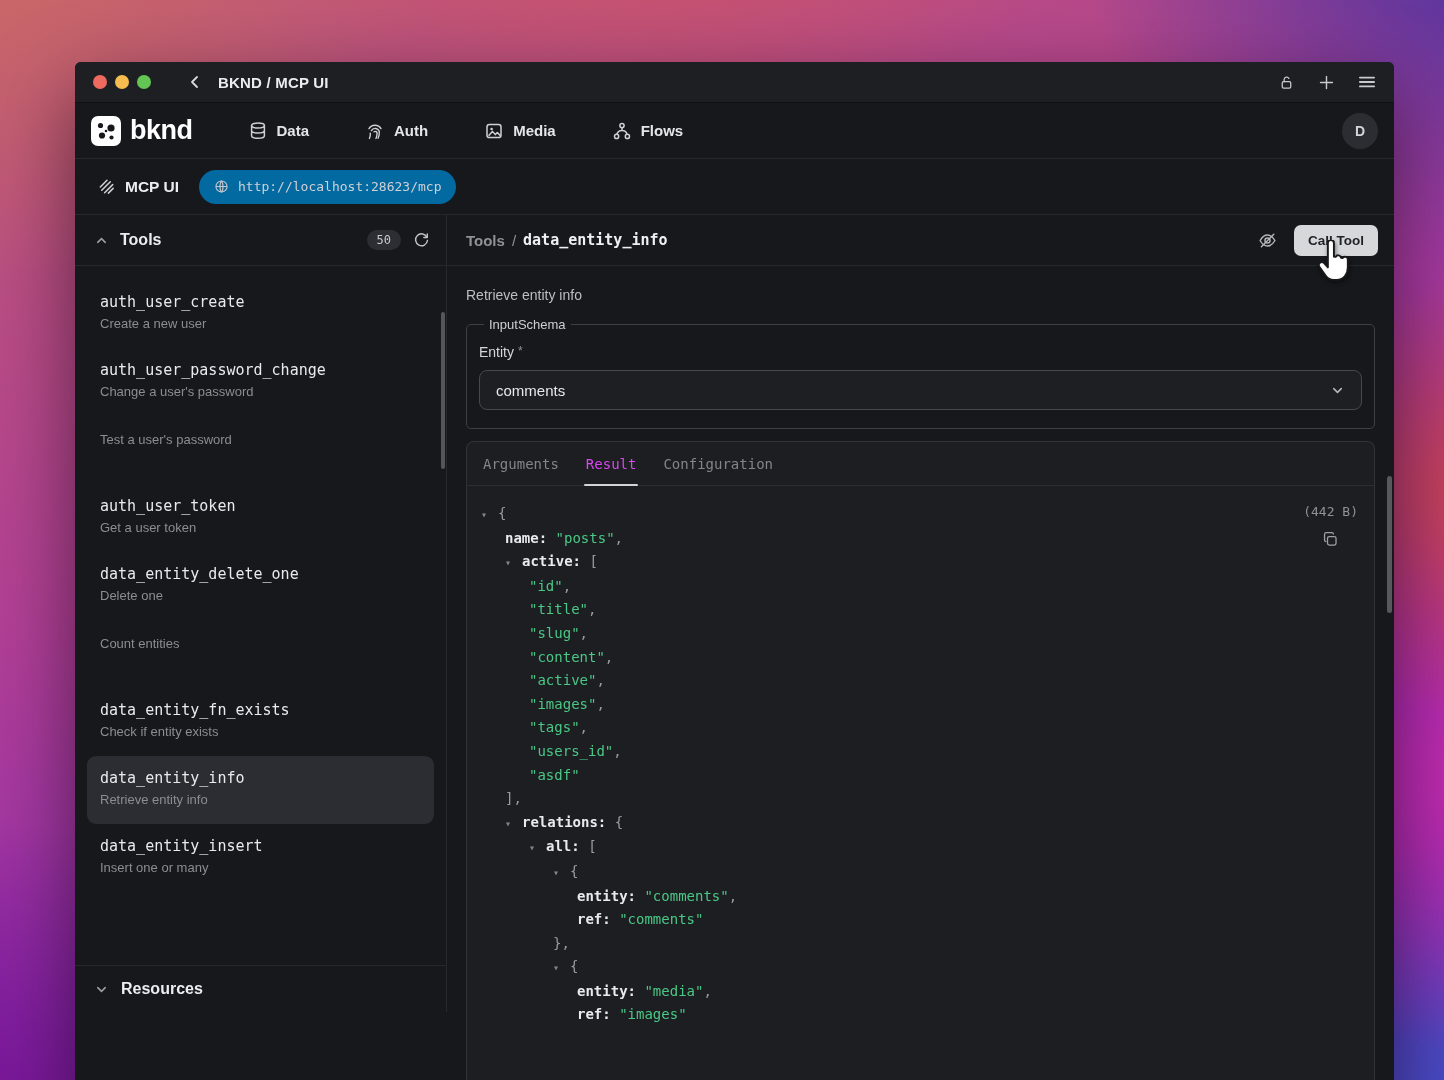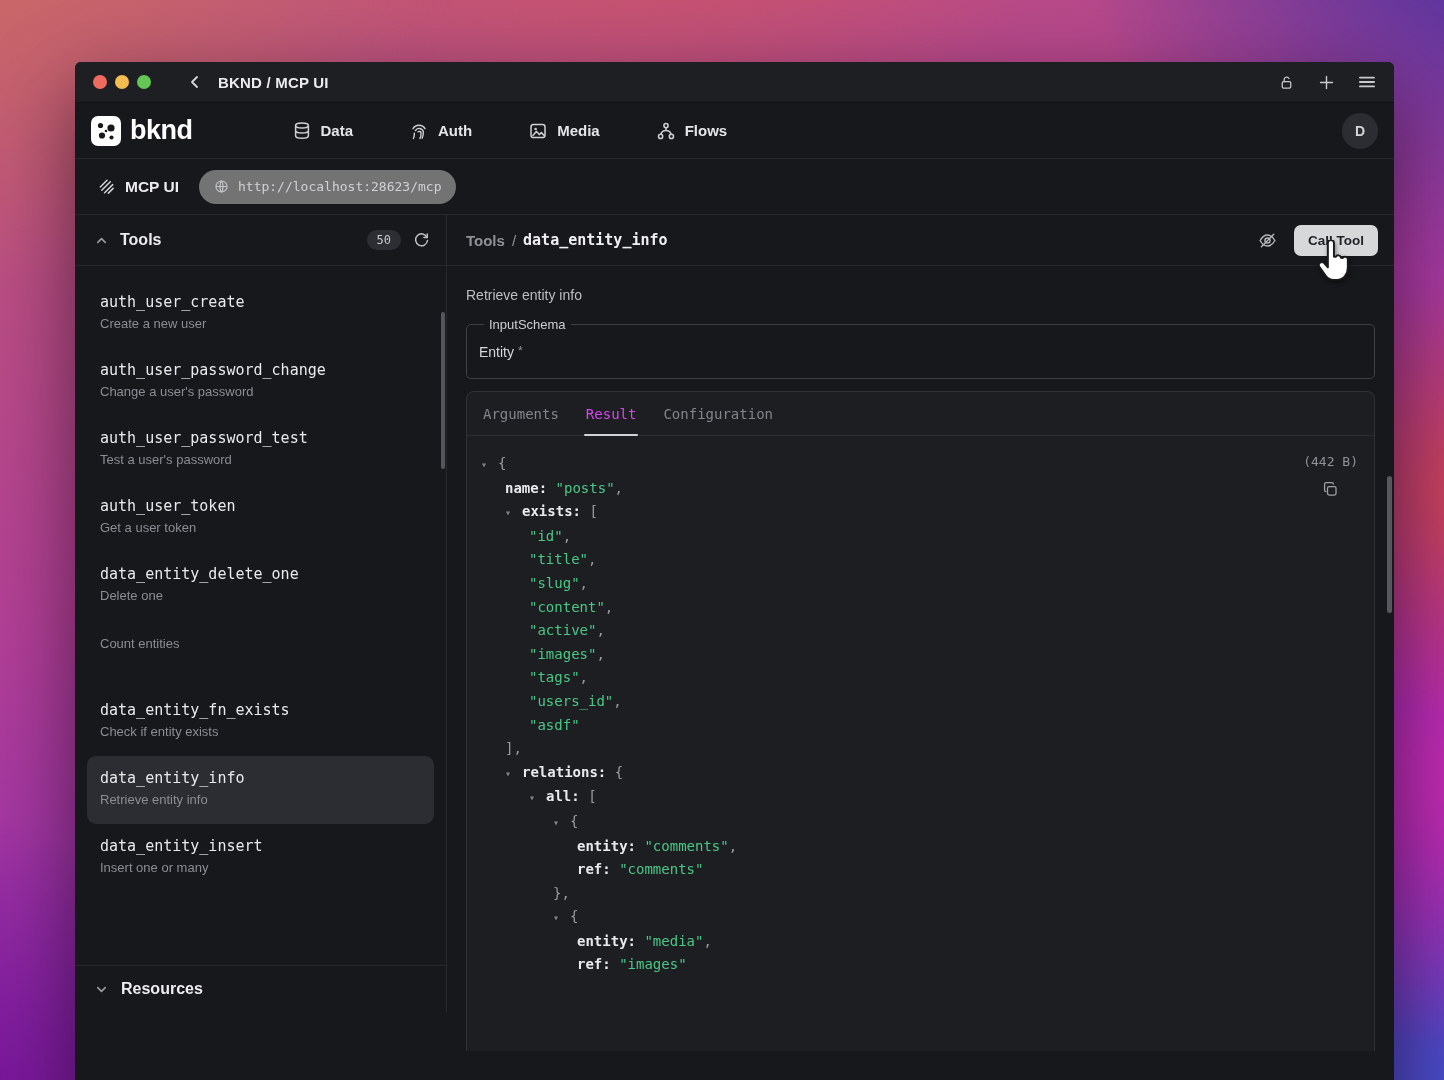--- a/index.html
+++ b/index.html
@@ -31,33 +31,33 @@
   .titlebar { height:41px; background:#1d1f23; border-bottom:1px solid #101114;
     display:flex; align-items:center; padding:0 18px; }
   .traffic { display:flex; gap:8px; }
   .dot { width:14px; height:14px; border-radius:50%; }
   .dot-red{ background:#ee6a5f; } .dot-yellow{ background:#f5bd4f; } .dot-green{ background:#62c554; }
   .back-btn { margin-left:36px; display:flex; align-items:center; }
   .win-title { margin-left:15px; font-size:15px; font-weight:700; letter-spacing:.2px; color:#ececee; }
   .titlebar-right { margin-left:auto; display:flex; align-items:center; gap:23px; }
 
   
-  .navbar { height:56px; border-bottom:1px solid #26282c; display:flex; align-items:center; padding:0 16px;gap:44px; }
+  .navbar { height:56px; border-bottom:1px solid #26282c; display:flex; align-items:center; padding:0 16px; }
   .brand { display:flex; align-items:center; gap:9px; }
   .brand-mark { width:30px; height:30px; border-radius:7px; background:#ffffff; position:relative; }
   .brand-text { font-size:27px; font-weight:800; color:#ffffff; letter-spacing:-.5px; }
   .nav-items { display:flex; gap:56px; margin-left:55px; }
   .nav-item { display:flex; align-items:center; gap:9px; font-size:15px; font-weight:600; color:#e4e5e7; cursor:default; }
   .avatar { margin-left:auto; width:36px; height:36px; border-radius:50%; background:#2b2d32;
     display:flex; align-items:center; justify-content:center; font-size:14px; font-weight:600; color:#d3d4d7; }
 
   
   .mcpbar { height:56px; border-bottom:1px solid #26282c; display:flex; align-items:center; padding:0 22px; }
   .mcp-title { margin-left:9px; font-size:15.5px; font-weight:700; color:#ededef;text-align:right; }
-  .url-pill { margin-left:20px; height:34px; border-radius:17px; background:#737373;
+  .url-pill { margin-left:20px; height:34px; border-radius:17px; background:#0369a1;
     display:flex; align-items:center; gap:9px; padding:0 15px;justify-content:flex-end; }
   .url-text { font-size:13px; color:#d0d1d5; }
 
   
   .content { display:flex; height:797px; }
 
   .sidebar { width:372px; border-right:1px solid #26282c; position:relative;
     display:flex; flex-direction:column; }
   .side-header { height:51px; border-bottom:1px solid #26282c; display:flex; align-items:center;
     padding:0 16px 0 20px; gap:12px; flex:none; }
@@ -263,21 +263,20 @@
       <div class="tool-list">
         <div class="tool-item">
           <div class="tool-name mono">auth_user_create</div>
           <div class="tool-desc">Create a new user</div>
         </div>
         <div class="tool-item">
           <div class="tool-name mono">auth_user_password_change</div>
           <div class="tool-desc">Change a user's password</div>
         </div>
         <div class="tool-item">
-          <div class="tool-name mono">auth_user_password_test</div>
           <div class="tool-desc">Test a user's password</div>
         </div>
         <div class="tool-item">
           <div class="tool-name mono">auth_user_token</div>
           <div class="tool-desc">Get a user token</div>
         </div>
         <div class="tool-item">
           <div class="tool-name mono">data_entity_delete_one</div>
           <div class="tool-desc">Delete one</div>
         </div>
@@ -327,20 +326,28 @@
         </div>
       </div>
 
       <div class="main-body">
         <div class="desc">Retrieve entity info</div>
 
         <fieldset class="schema">
           <legend>InputSchema</legend>
           <div class="field-label">
             <span>Entity</span><span class="req">*</span>
+          </div>
+          <div class="select">
+            <span>comments</span>
+            <span class="chev">
+              <svg width="15" height="15" viewBox="0 0 16 16">
+                  <polyline points="4,6 8,10 12,6" fill="none" stroke="#b6b8bc" stroke-width="1.6" stroke-linecap="round" stroke-linejoin="round"></polyline>
+                </svg>
+            </span>
           </div>
         </fieldset>
 
         <div class="result-panel">
           <div class="tab-row">
             <span class="tab">Arguments</span>
             <span class="tab active">Result</span>
             <span class="tab">Configuration</span>
           </div>
           <div class="json-area">
@@ -349,21 +356,21 @@
               <span class="icon">
                 <svg width="17" height="17" viewBox="0 0 20 20" fill="none" stroke="#9fa1a6" stroke-width="1.5">
                     <rect x="6.5" y="6.5" width="10" height="10" rx="2"></rect>
                     <path d="M13.5 4.2 V4 a2 2 0 0 0 -2 -2 H5 a2 2 0 0 0 -2 2 v6.5 a2 2 0 0 0 2 2 h.2"></path>
                   </svg>
               </span>
             </div>
             <div id="json-tree">
                 <div class="json-line" style="padding-left: 14px;"><span class="caret">▾</span><span class="tok-p">{</span></div>
                 <div class="json-line" style="padding-left: 38px;"><span class="tok-k">name: </span><span class="tok-s">"posts"</span><span class="tok-p">,</span></div>
-                <div class="json-line" style="padding-left: 38px;"><span class="caret">▾</span><span class="tok-k">exists: </span><span class="tok-p">[</span></div>
+                <div class="json-line" style="padding-left: 38px;"><span class="caret">▾</span><span class="tok-k">active: </span><span class="tok-p">[</span></div>
                 <div class="json-line" style="padding-left: 62px;"><span class="tok-s">"id"</span><span class="tok-p">,</span></div>
                 <div class="json-line" style="padding-left: 62px;"><span class="tok-s">"title"</span><span class="tok-p">,</span></div>
                 <div class="json-line" style="padding-left: 62px;"><span class="tok-s">"slug"</span><span class="tok-p">,</span></div>
                 <div class="json-line" style="padding-left: 62px;"><span class="tok-s">"content"</span><span class="tok-p">,</span></div>
                 <div class="json-line" style="padding-left: 62px;"><span class="tok-s">"active"</span><span class="tok-p">,</span></div>
                 <div class="json-line" style="padding-left: 62px;"><span class="tok-s">"images"</span><span class="tok-p">,</span></div>
                 <div class="json-line" style="padding-left: 62px;"><span class="tok-s">"tags"</span><span class="tok-p">,</span></div>
                 <div class="json-line" style="padding-left: 62px;"><span class="tok-s">"users_id"</span><span class="tok-p">,</span></div>
                 <div class="json-line" style="padding-left: 62px;"><span class="tok-s">"asdf"</span></div>
                 <div class="json-line" style="padding-left: 38px;"><span class="tok-p">],</span></div>

